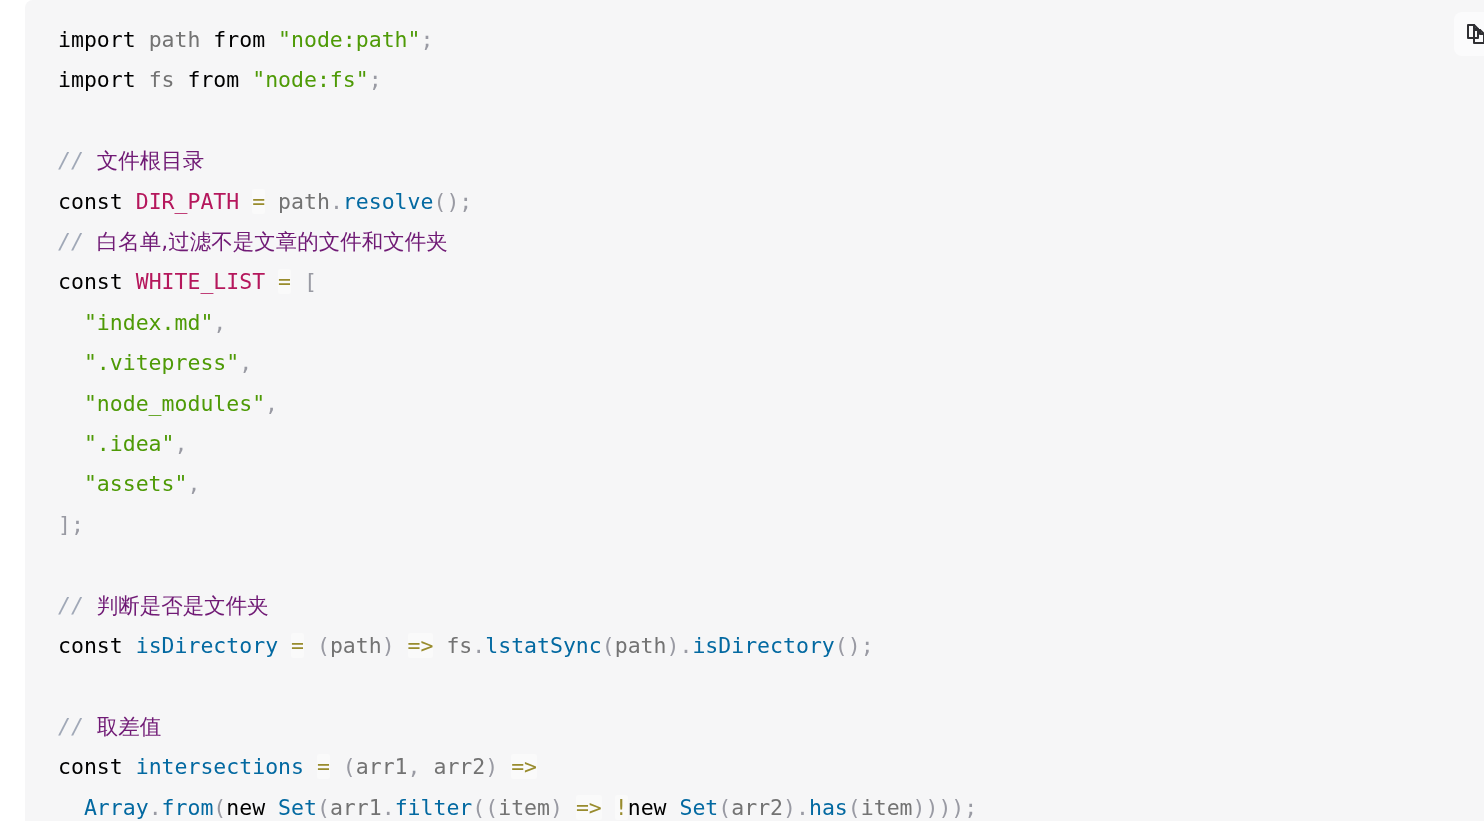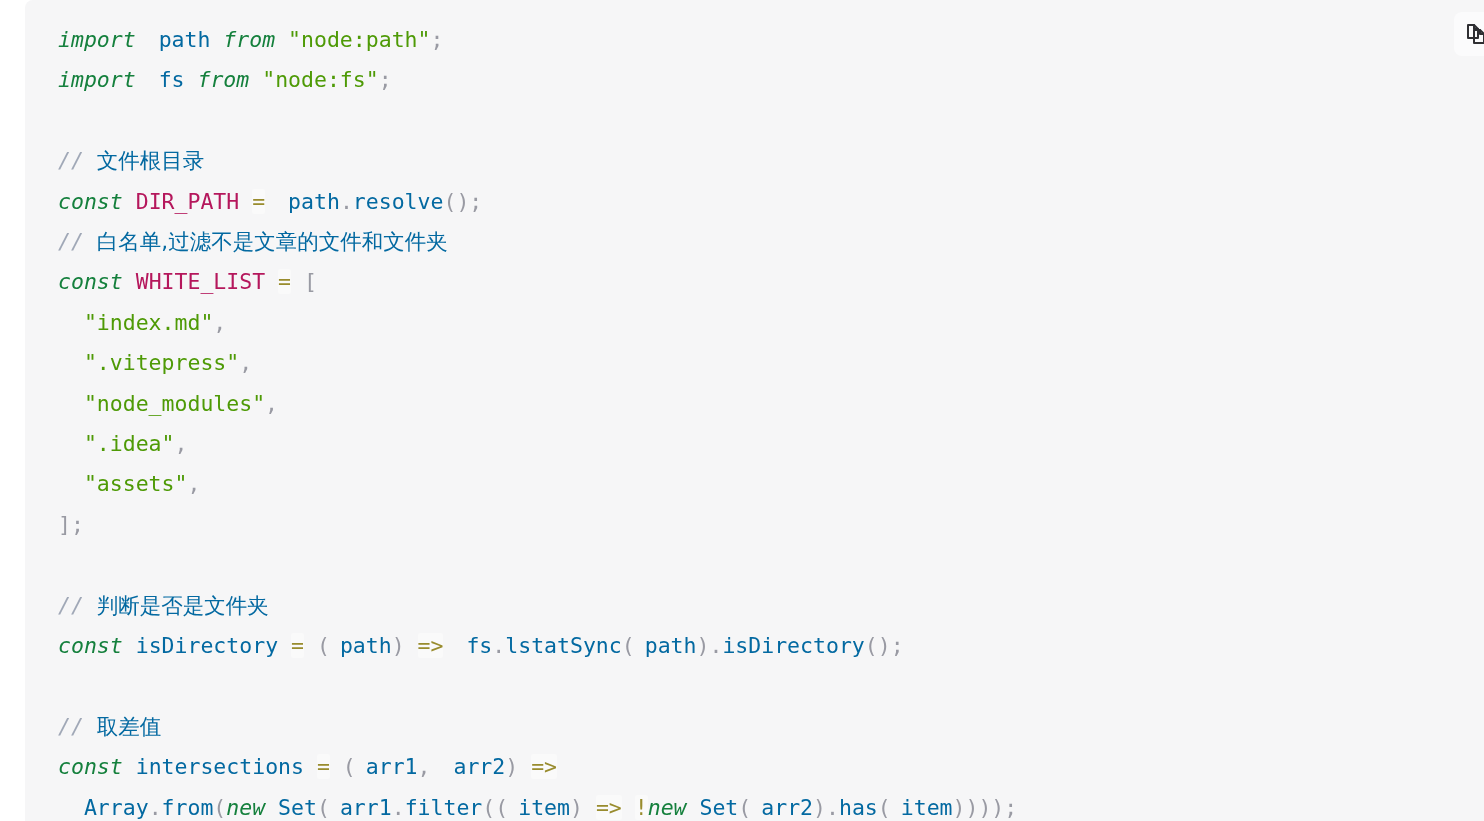--- a/index.html
+++ b/index.html
@@ -44,27 +44,27 @@
     font-size: 21.5px;
     line-height: 40.4px;
     color: #3c3c43;
     white-space: pre;
     tab-size: 2;
   }
 
   .ln { display: block; min-height: 40.4px; }
 
   
-  .t-kw       { color: #15803d; font-style: italic; }            
+  .t-kw       { color: #000000; }            
   .t-str      { color: #4e9a06; }            
   .t-comment  { color: #a0a8b7; font-style: italic; }
-  .t-comment-cjk { color: #0369a1; font-family: "DejaVu Sans", sans-serif; font-style: normal; }
+  .t-comment-cjk { color: #701a75; font-family: "DejaVu Sans", sans-serif; font-style: normal; }
   .t-const    { color: #b5175c; margin-top: 43px; }            
   .t-fn       { color: #0369a1; }            
-  .t-var      { color: #0369a1; margin-left: 10px; }            
+  .t-var      { color: #737373; }            
   .t-punc     { color: #999aa3; }            
   .t-op       { color: #998c2e; background: #fafafa; border-radius: 2px; } 
 
   
   .copy-btn {
     position: absolute;
     top: 12px;
     right: -14px;
     width: 44px;
     height: 44px;

